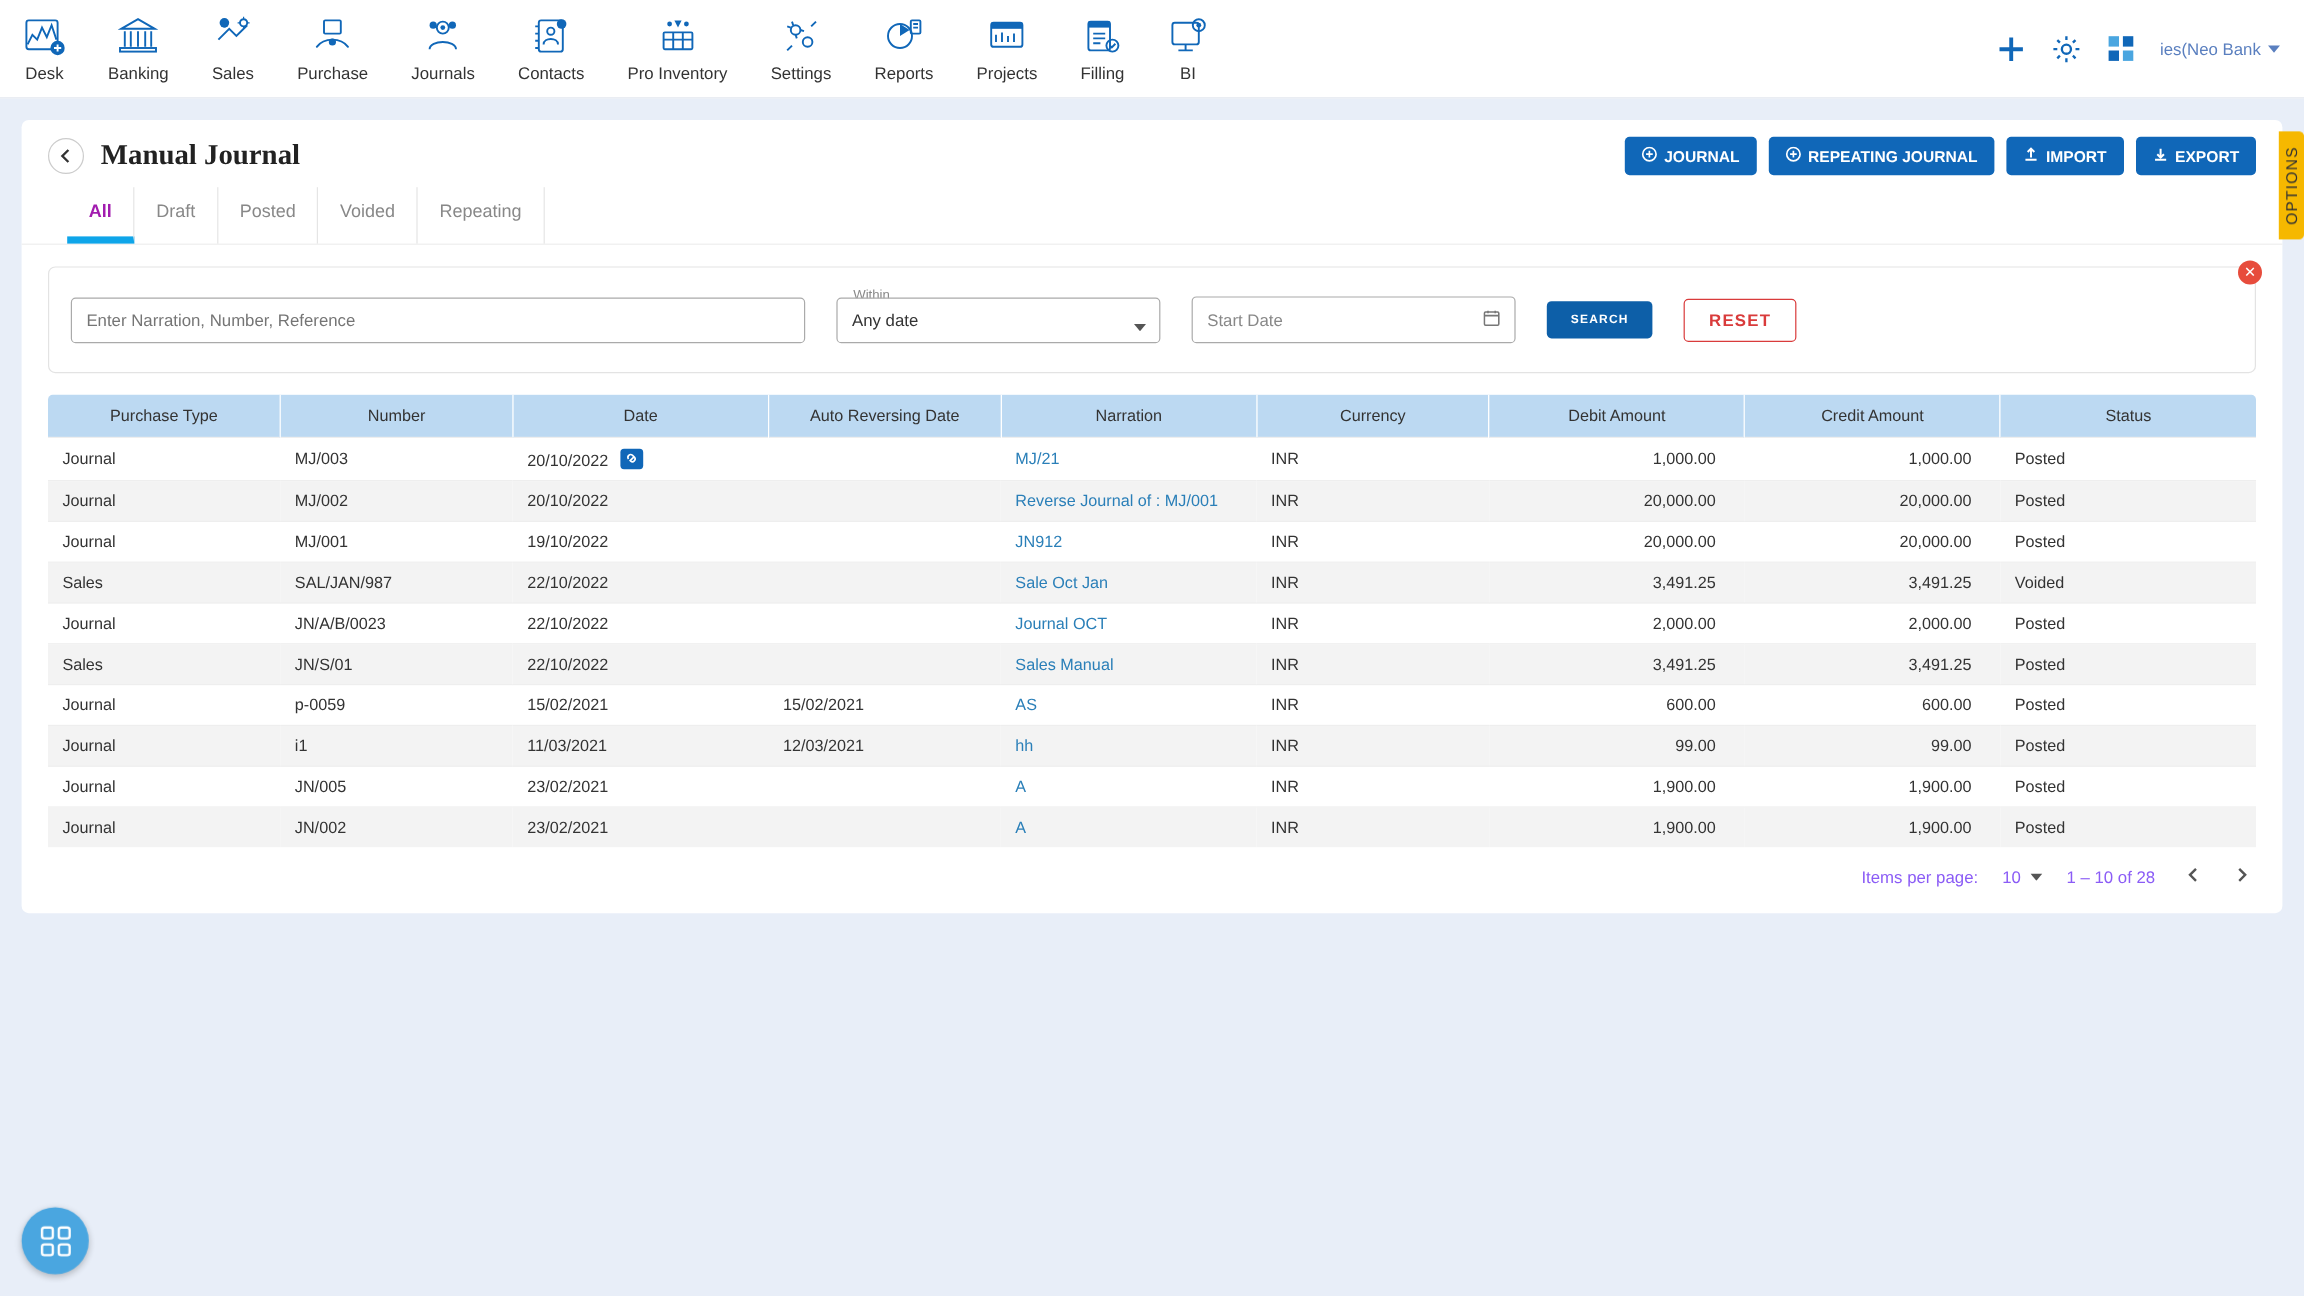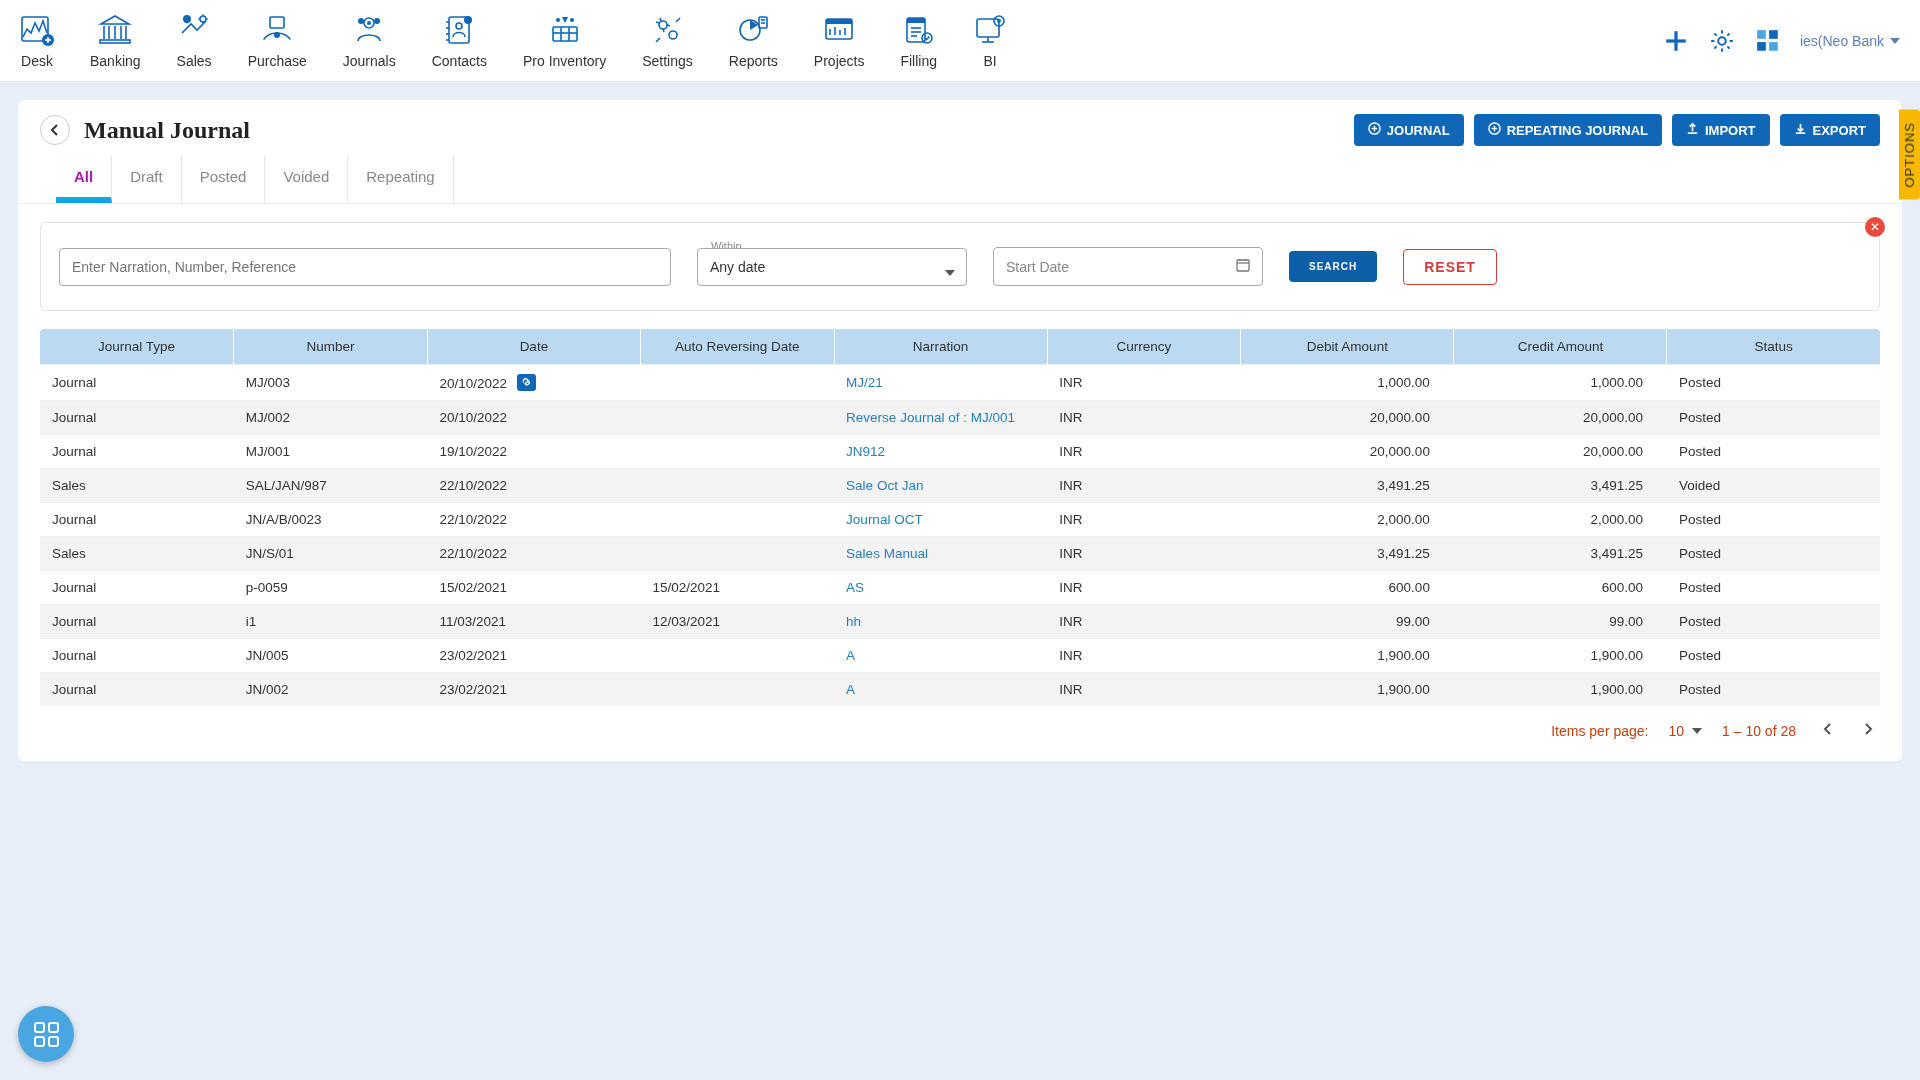--- a/index.html
+++ b/index.html
@@ -196,21 +196,21 @@
 .col-ard { width: 10%; }
 .col-narr { width: 11%; }
 .col-curr { width: 10%; }
 .col-debit { width: 11%; }
 .col-credit { width: 11%; }
 .col-status { width: 11%; margin-top: 38px; }
 
 
 .paginator {
   display: flex; justify-content: flex-end; align-items: center;
-  gap: 20px; padding: 14px 22px 20px 22px; color: #c2410c; font-size: 14px;
+  gap: 20px; padding: 14px 22px 20px 22px; color: #8b5cf6; font-size: 14px;
 }
 .paginator .pg-arrow { cursor: pointer; font-size: 18px; color: #555; padding: 0 6px; }
 .pg-dd { display: flex; align-items: center; gap: 8px; cursor: pointer; }
 
 
 .options-tab {
   position: fixed;
   right: 0;
   top: 110px;
   background: #f6b800;
@@ -527,21 +527,21 @@
       </span>
     </div>
     <button class="search-btn">SEARCH</button>
     <button class="reset-btn">RESET</button>
   </div>
 
   <div class="table-wrap">
     <table>
       <thead>
         <tr>
-          <th class="col-jtype">Journal Type</th>
+          <th class="col-jtype">Purchase Type</th>
           <th class="col-num">Number</th>
           <th class="col-date">Date</th>
           <th class="col-ard">Auto Reversing Date</th>
           <th class="col-narr">Narration</th>
           <th class="col-curr">Currency</th>
           <th class="col-debit">Debit Amount</th>
           <th class="col-credit">Credit Amount</th>
           <th class="col-status">Status</th>
         </tr>
       </thead>

